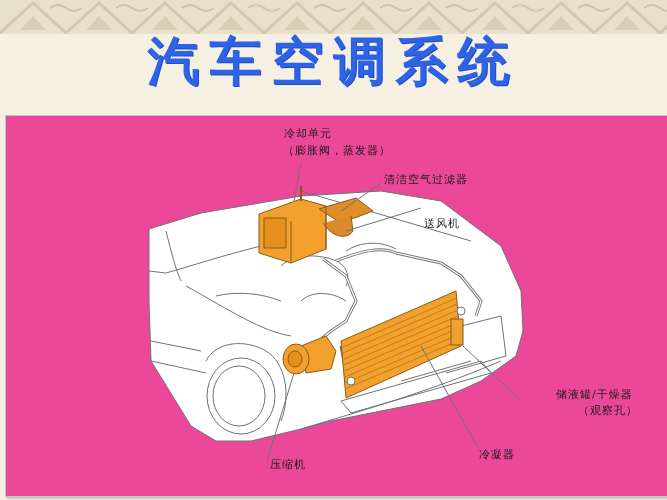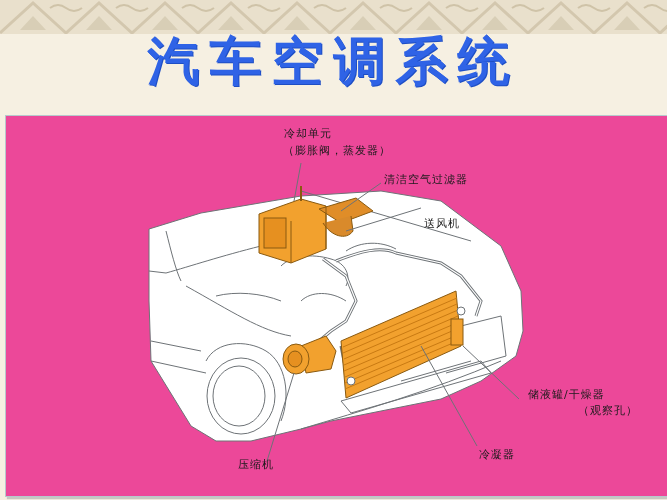--- a/index.html
+++ b/index.html
@@ -153,17 +153,17 @@
       <path d="M518 398 L462 345"></path>
       <path d="M476 445 L420 345"></path>
       <path d="M266 460 L293 372"></path>
     </g>
   </svg>
 
   <div class="label" style="left:278px; top:11px;">冷却单元</div>
   <div class="label" style="left:277px; top:28px;">（膨胀阀，蒸发器）</div>
   <div class="label" style="left:378px; top:57px;text-align:center;">清洁空气过滤器</div>
   <div class="label" style="left:418px; top:84px;margin-top:17px;">送风机</div>
-  <div class="label" style="left:522px; top:272px;">储液罐/干燥器</div>
+  <div class="label" style="left:550px; top:272px;">储液罐/干燥器</div>
   <div class="label" style="left:528px; top:288px;margin-left:44px;">（观察孔）</div>
   <div class="label" style="left:473px; top:332px;">冷凝器</div>
-  <div class="label" style="left:232px; top:342px;text-align:center;">压缩机</div>
+  <div class="label" style="left:264px; top:342px;text-align:center;">压缩机</div>
 </div>
 
 </body></html>

